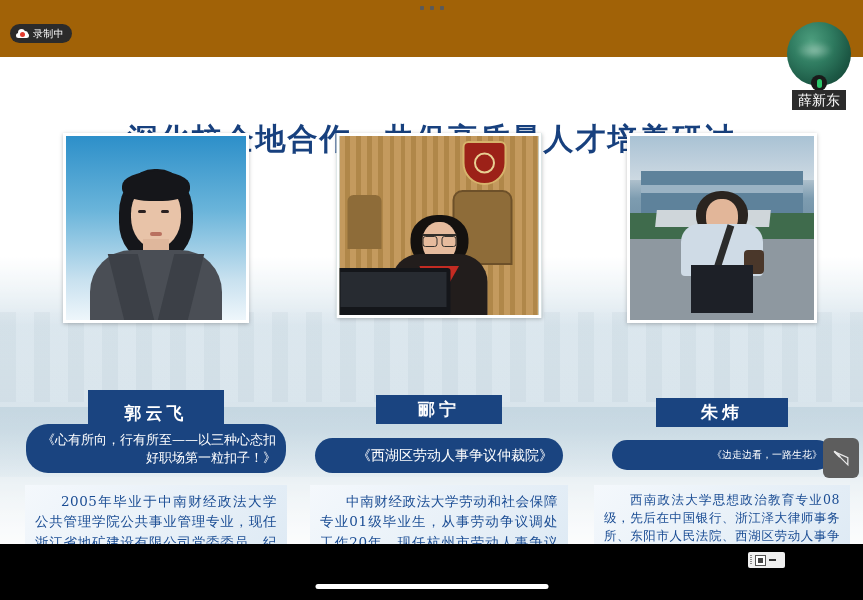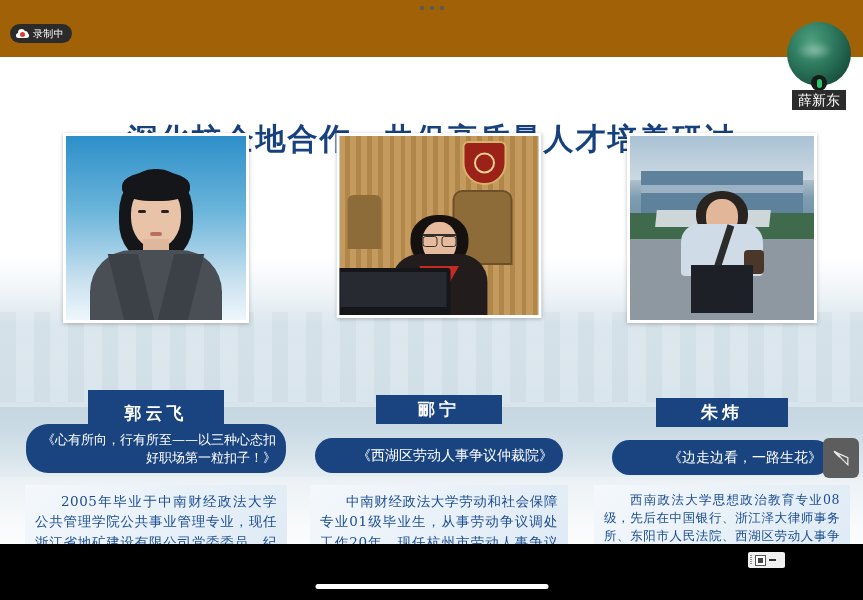--- a/index.html
+++ b/index.html
@@ -157,21 +157,21 @@
   .col-2 .name-tag { top:341px; width:132px; font-size:17px; padding:3px 0; }
 
   .topic-pill {
     position:absolute; left:50%; transform:translateX(-50%);
     background:#1a4480; color:#ffffff; text-align:right;
     border-radius:22px; font-family:"DejaVu Serif", serif;
     line-height:1.35; white-space:pre-line;
   }
   .col-0 .topic-pill { top:367px; width:260px; font-size:13px; padding:7px 10px; }
   .col-1 .topic-pill { top:381px; width:248px; font-size:14px; padding:8px 10px; }
-  .col-2 .topic-pill { top:383px; width:220px; font-size:14px; padding:8px 10px; }
+  .col-2 .topic-pill { top:383px; width:220px; font-size:10px; padding:8px 10px; }
 
   .bio {
     position:absolute; left:50%; transform:translateX(-50%);
     width:262px; top:428px; height:115px;
     background:linear-gradient(135deg,#f4f8fc 0%,#e6eff7 55%,#dbe8f3 100%);
     color:#1b4d94; font-family:"DejaVu Serif", serif;
     font-size:13.5px; line-height:1.5; letter-spacing:.5px;
     padding:6px 10px 0; text-indent:26px; text-align:justify;
     overflow:hidden;
   }

